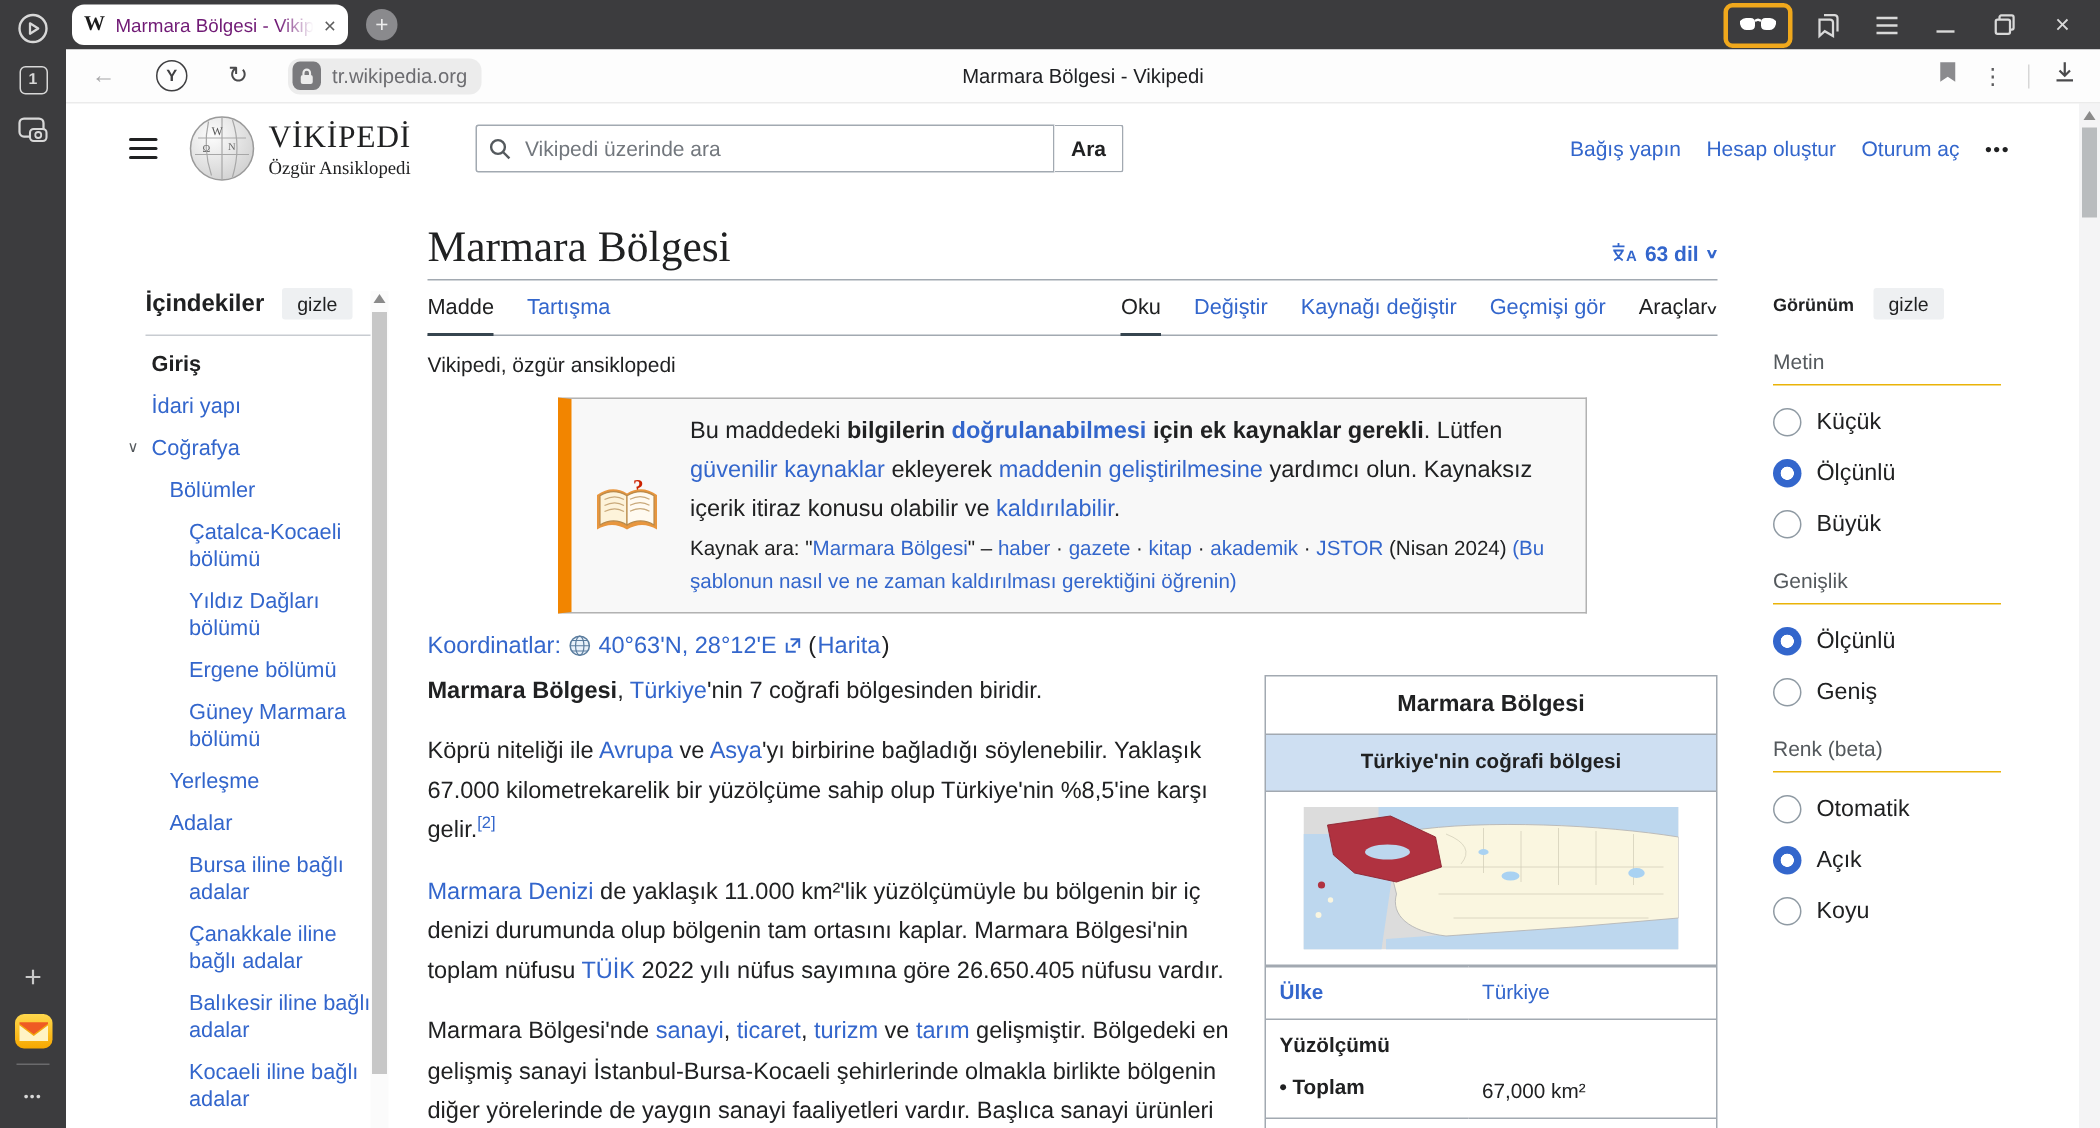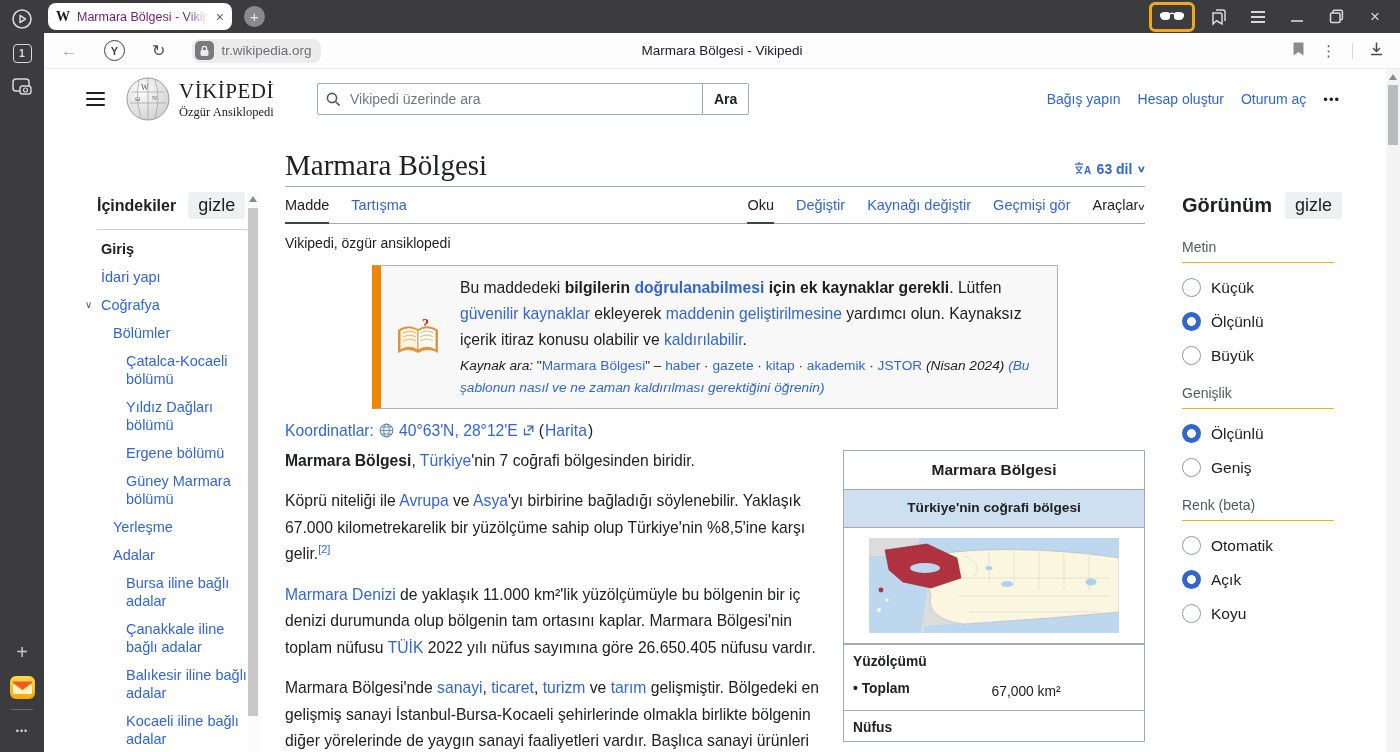--- a/index.html
+++ b/index.html
@@ -38,21 +38,21 @@
   .lockchip{width:19px;height:19px;border-radius:5px;background:#7a7a7d;display:flex;align-items:center;justify-content:center;}
   .domain{font-size:13.5px;color:#6d6d71;}
   .ub-title{position:absolute;left:0;right:0;text-align:center;font-size:13.5px;color:#202124;pointer-events:none;}
   .ub-right{margin-left:auto;display:flex;align-items:center;gap:16px;padding-right:16px;z-index:2;}
   .ub-sep{width:1px;height:16px;background:#d7d7d7;}
   .kebab{font-size:15px;color:#5c5c5e;}
 
   
   .page{position:absolute;left:44px;top:68px;right:0;bottom:0;background:#fff;overflow:hidden;}
   .lnk{color:#3366cc;cursor:pointer;}
-  .b{font-weight:bold;} .i{font-style:italic;}
+  .b{font-weight:bold;} .i{}
   sup{font-size:11px;line-height:0;}
 
   .wh{position:absolute;left:0;top:0;right:0;height:62px;display:flex;align-items:center;padding-left:42px;}
   .wburger{width:19px;cursor:pointer;margin-right:20px;}
   .wburger div{height:2.2px;background:#202122;margin:3.6px 0;border-radius:1px;}
   .logo-group{display:flex;align-items:center;gap:8px;cursor:pointer;}
   .wordmark{font-family:"Liberation Serif",serif;color:#202122;}
   .wm-top{font-size:21px;letter-spacing:.5px;}
   .wm-sub{font-size:12.5px;margin-top:1px;}
   .searchwrap{display:flex;margin-left:43px;}
@@ -61,21 +61,21 @@
   .searchbox input::placeholder{color:#72777d;}
   .ara-btn{height:32px;box-sizing:border-box;border:1px solid #a2a9b1;border-left:none;border-radius:0 2px 2px 0;background:#fff;font-size:14px;font-weight:bold;color:#202122;padding:0 11px;cursor:pointer;font-family:"Liberation Sans",sans-serif;}
   .wh-links{margin-left:auto;display:flex;align-items:center;gap:17px;padding-right:60px;font-size:14px;}
   .wh-links a{color:#3366cc;text-decoration:none;cursor:pointer;white-space:nowrap;}
   .wh-more{color:#202122;font-size:13px;letter-spacing:1px;cursor:pointer;}
 
   
   .toc{position:absolute;left:53px;top:124px;width:152px;font-size:14.5px;}
   .toc-head{display:flex;align-items:center;gap:12px;padding-bottom:10px;border-bottom:1px solid #c8ccd1;}
   .toc-title{font-weight:bold;font-size:16px;color:#202122;}
-  .pill-btn{background:#eef0f2;border:none;border-radius:2px;font-size:18px;color:#202122;padding:3px 10px;cursor:pointer;font-family:"Liberation Sans",sans-serif;}
+  .pill-btn{background:#eef0f2;border:none;border-radius:2px;font-size:13px;color:#202122;padding:3px 10px;cursor:pointer;font-family:"Liberation Sans",sans-serif;}
   .toc-items{margin-top:8px;}
   .toc-item{margin:10px 0;line-height:18px;color:#3366cc;cursor:pointer;position:relative;}
   .toc-item.active{color:#202122;font-weight:bold;}
   .toc-item.lvl0{padding-left:4px;}
   .toc-item.lvl1{padding-left:16px;}
   .toc-item.lvl2{padding-left:29px;}
   .toc-chev{position:absolute;left:-12px;top:0;color:#54595d;font-size:10px;cursor:pointer;}
   .tocsb{position:absolute;left:203px;top:126px;width:12px;height:606px;background:#fbfbfb;}
   .tocsb .sb-up{position:absolute;top:2px;left:2px;width:0;height:0;border-left:4px solid transparent;border-right:4px solid transparent;border-bottom:6px solid #8a8a8a;cursor:pointer;}
   .tocsb .sb-thumb{position:absolute;top:14px;left:1px;width:10px;height:508px;background:#c7c7c7;cursor:pointer;}
@@ -111,21 +111,21 @@
   .ib-table{width:100%;border-collapse:collapse;}
   .ib-table td{padding:4px 9px;vertical-align:top;font-size:13.8px;}
   .ib-table tr.sep td{border-top:1px solid #a2a9b1;}
   .ib-lb{font-weight:bold;width:45%;}
   .ib-hd{font-weight:bold;padding-bottom:0 !important;}
   .ib-item-lb{font-weight:bold;padding-top:1px !important;}
 
   
   .appearance{position:absolute;left:1138px;top:124px;width:152px;color:#202122;}
   .ap-head{display:flex;align-items:center;gap:13px;}
-  .ap-title{font-weight:bold;font-size:20px;}
+  .ap-title{font-weight:bold;font-size:12px;}
   .ap-sec{color:#54595d;font-size:14px;margin-top:20px;padding-bottom:7px;border-bottom:1px solid #eab308;}
   .ap-opt{display:flex;align-items:center;gap:10px;margin:15px 0;cursor:pointer;}
   .radio{width:19px;height:19px;border-radius:50%;border:1px solid #8f9aa3;background:#fff;box-sizing:border-box;flex:0 0 19px;}
   .radio.sel{border:none;background:radial-gradient(circle at center,#fff 0 4.2px,#3366cc 4.6px 100%);}
   .ap-lab{font-size:15.5px;}
 
   
   .winsb{position:absolute;top:0;right:0;bottom:0;width:14px;background:#f4f4f5;}
   .winsb .sb-up{position:absolute;top:6px;left:3px;width:0;height:0;border-left:4px solid transparent;border-right:4px solid transparent;border-bottom:6px solid #8a8a8a;cursor:pointer;}
   .winsb .sb-thumb{position:absolute;top:17px;left:2px;width:10px;height:60px;background:#b9bcbe;cursor:pointer;}
@@ -414,20 +414,24 @@
               <ellipse cx="222" cy="44" rx="5.5" ry="3.4" fill="#a9d2f2"></ellipse>
               <ellipse cx="120" cy="30" rx="3.4" ry="2" fill="#a9d2f2"></ellipse>
             </svg>
           </td>
               </tr>
           <tr>
                 <td style="padding:0">
                   <table class="ib-table">
                     <tbody id="ibrows">
                       <tr class="sep">
+                        <td class="ib-lb lnk">Ülke</td>
+                        <td class="lnk">Türkiye</td>
+                      </tr>
+                      <tr class="sep">
                         <td class="ib-hd" colspan="2">Yüzölçümü</td>
                       </tr>
                       <tr>
                         <td class="ib-item-lb"> • Toplam</td>
                         <td>67,000 km²</td>
                       </tr>
                       <tr class="sep">
                         <td class="ib-hd" colspan="2">Nüfus</td>
                       </tr>
                     </tbody>

